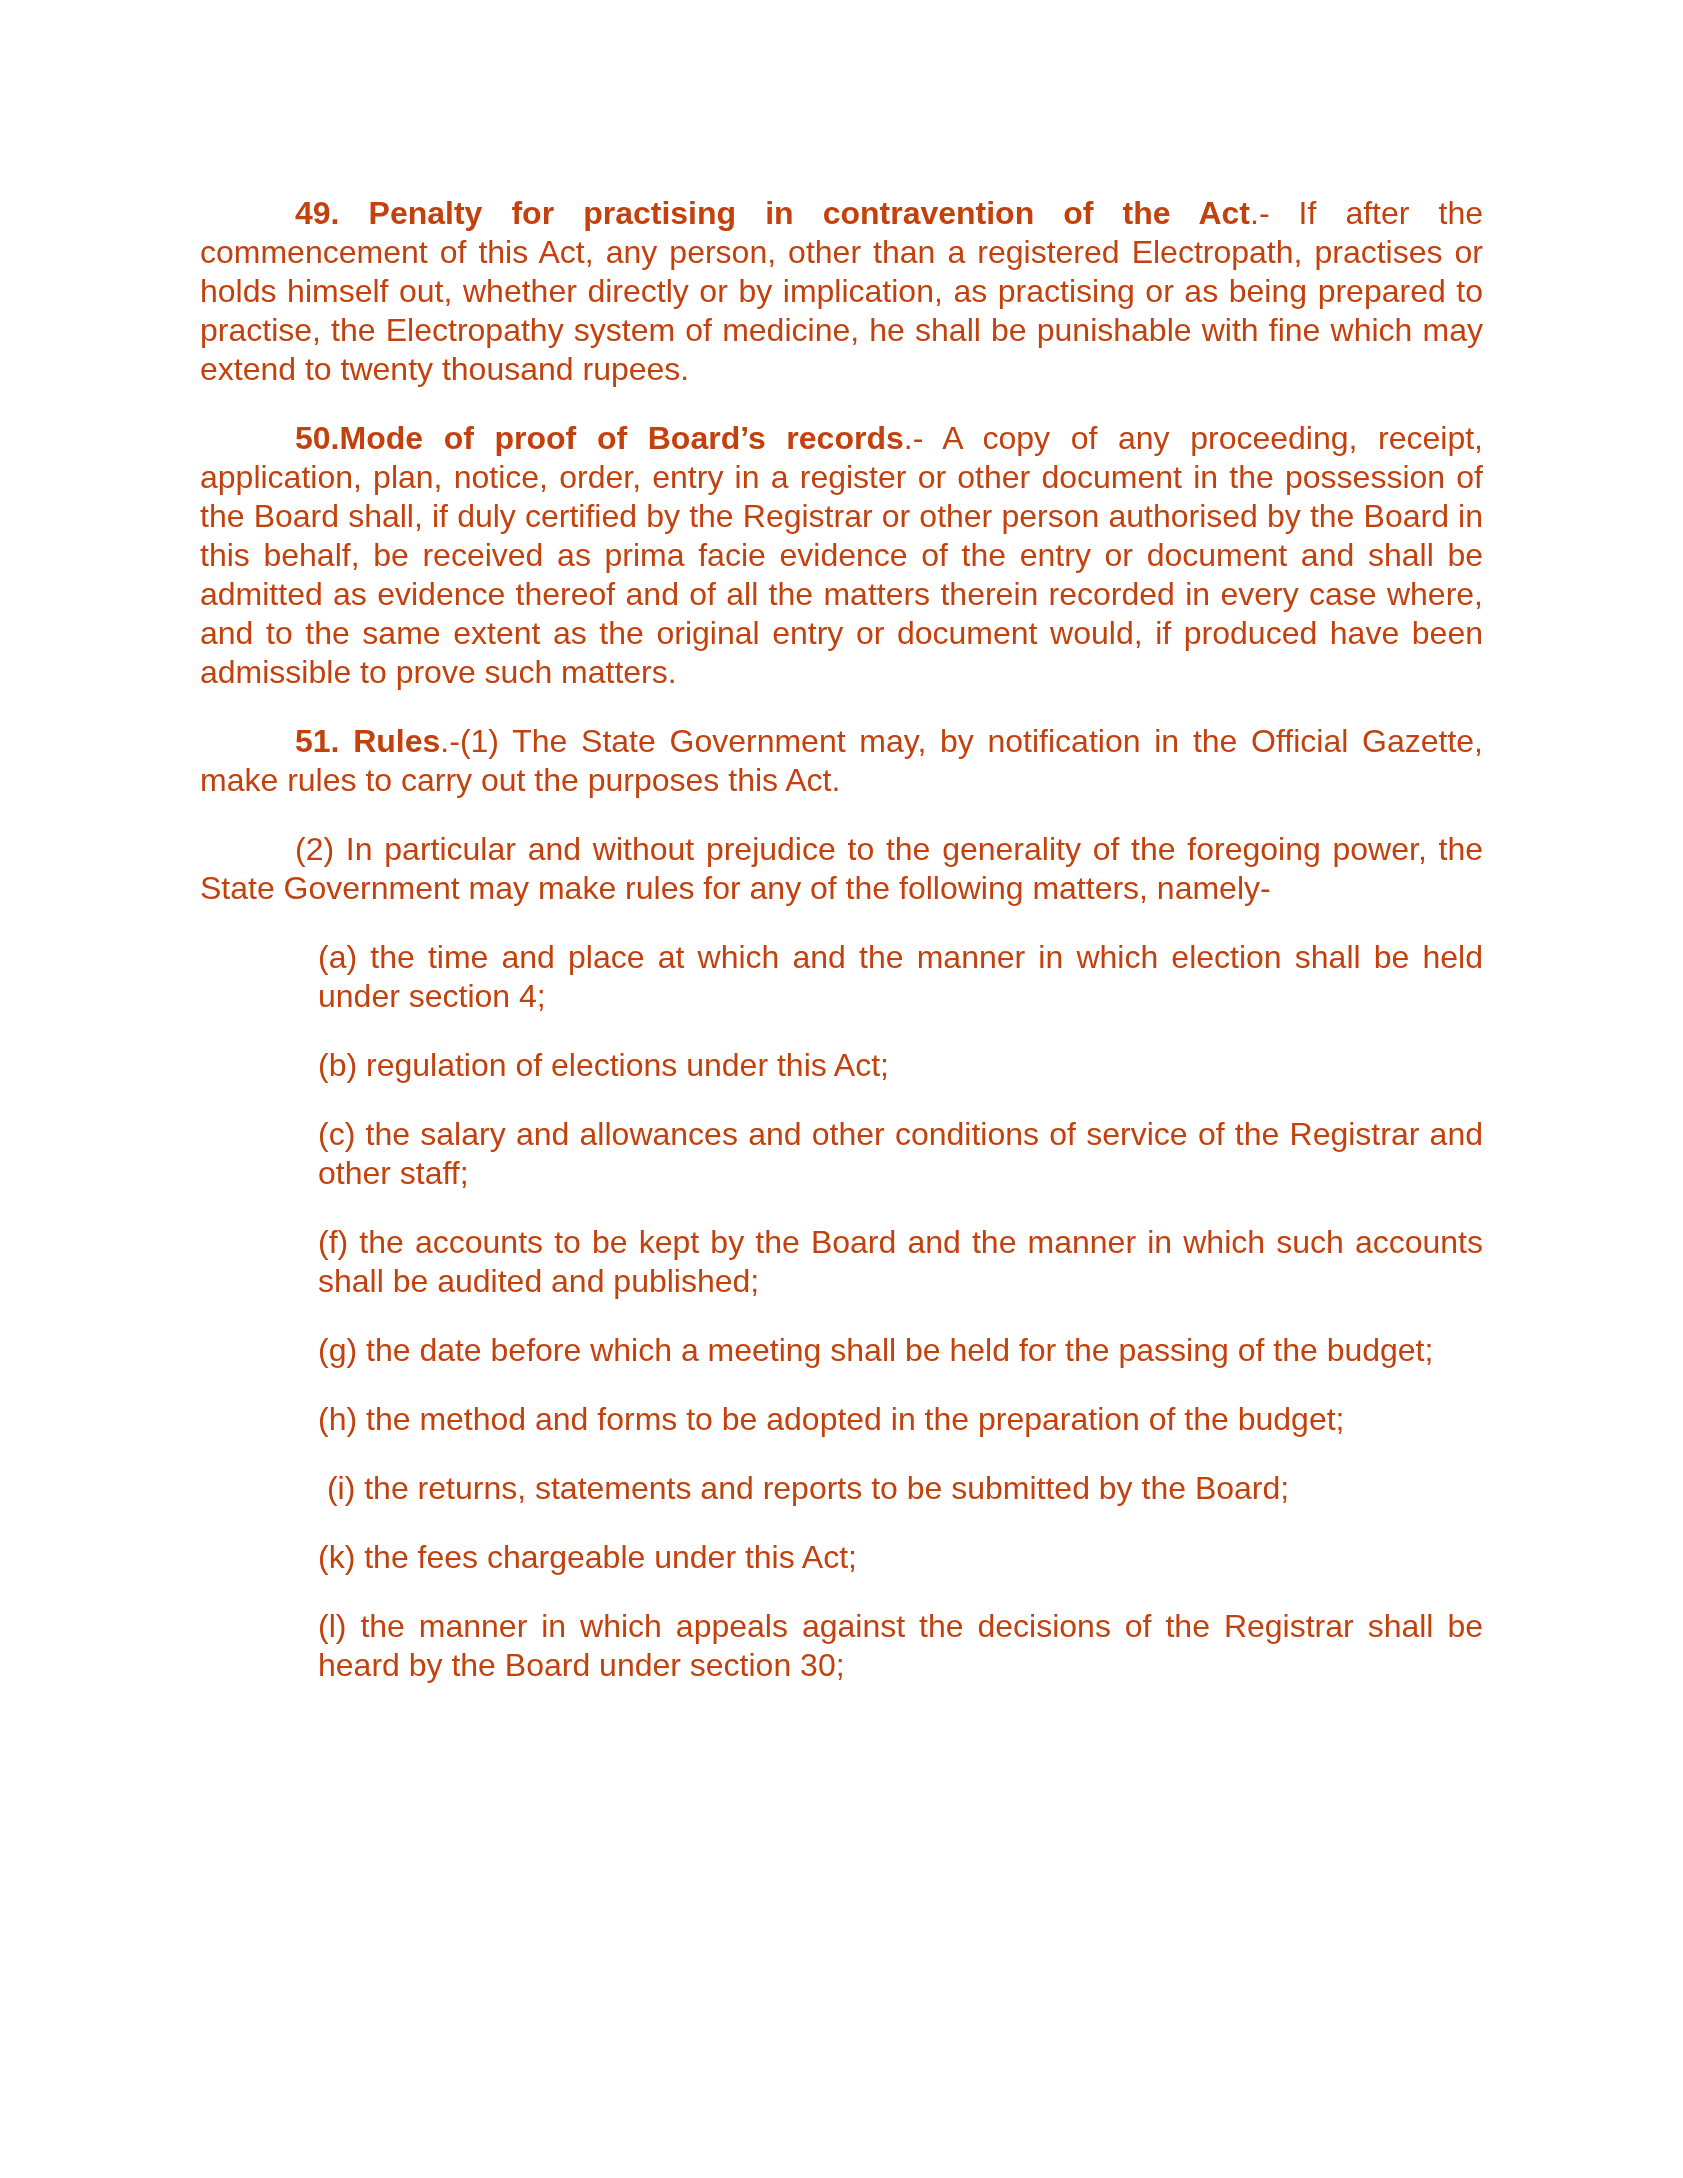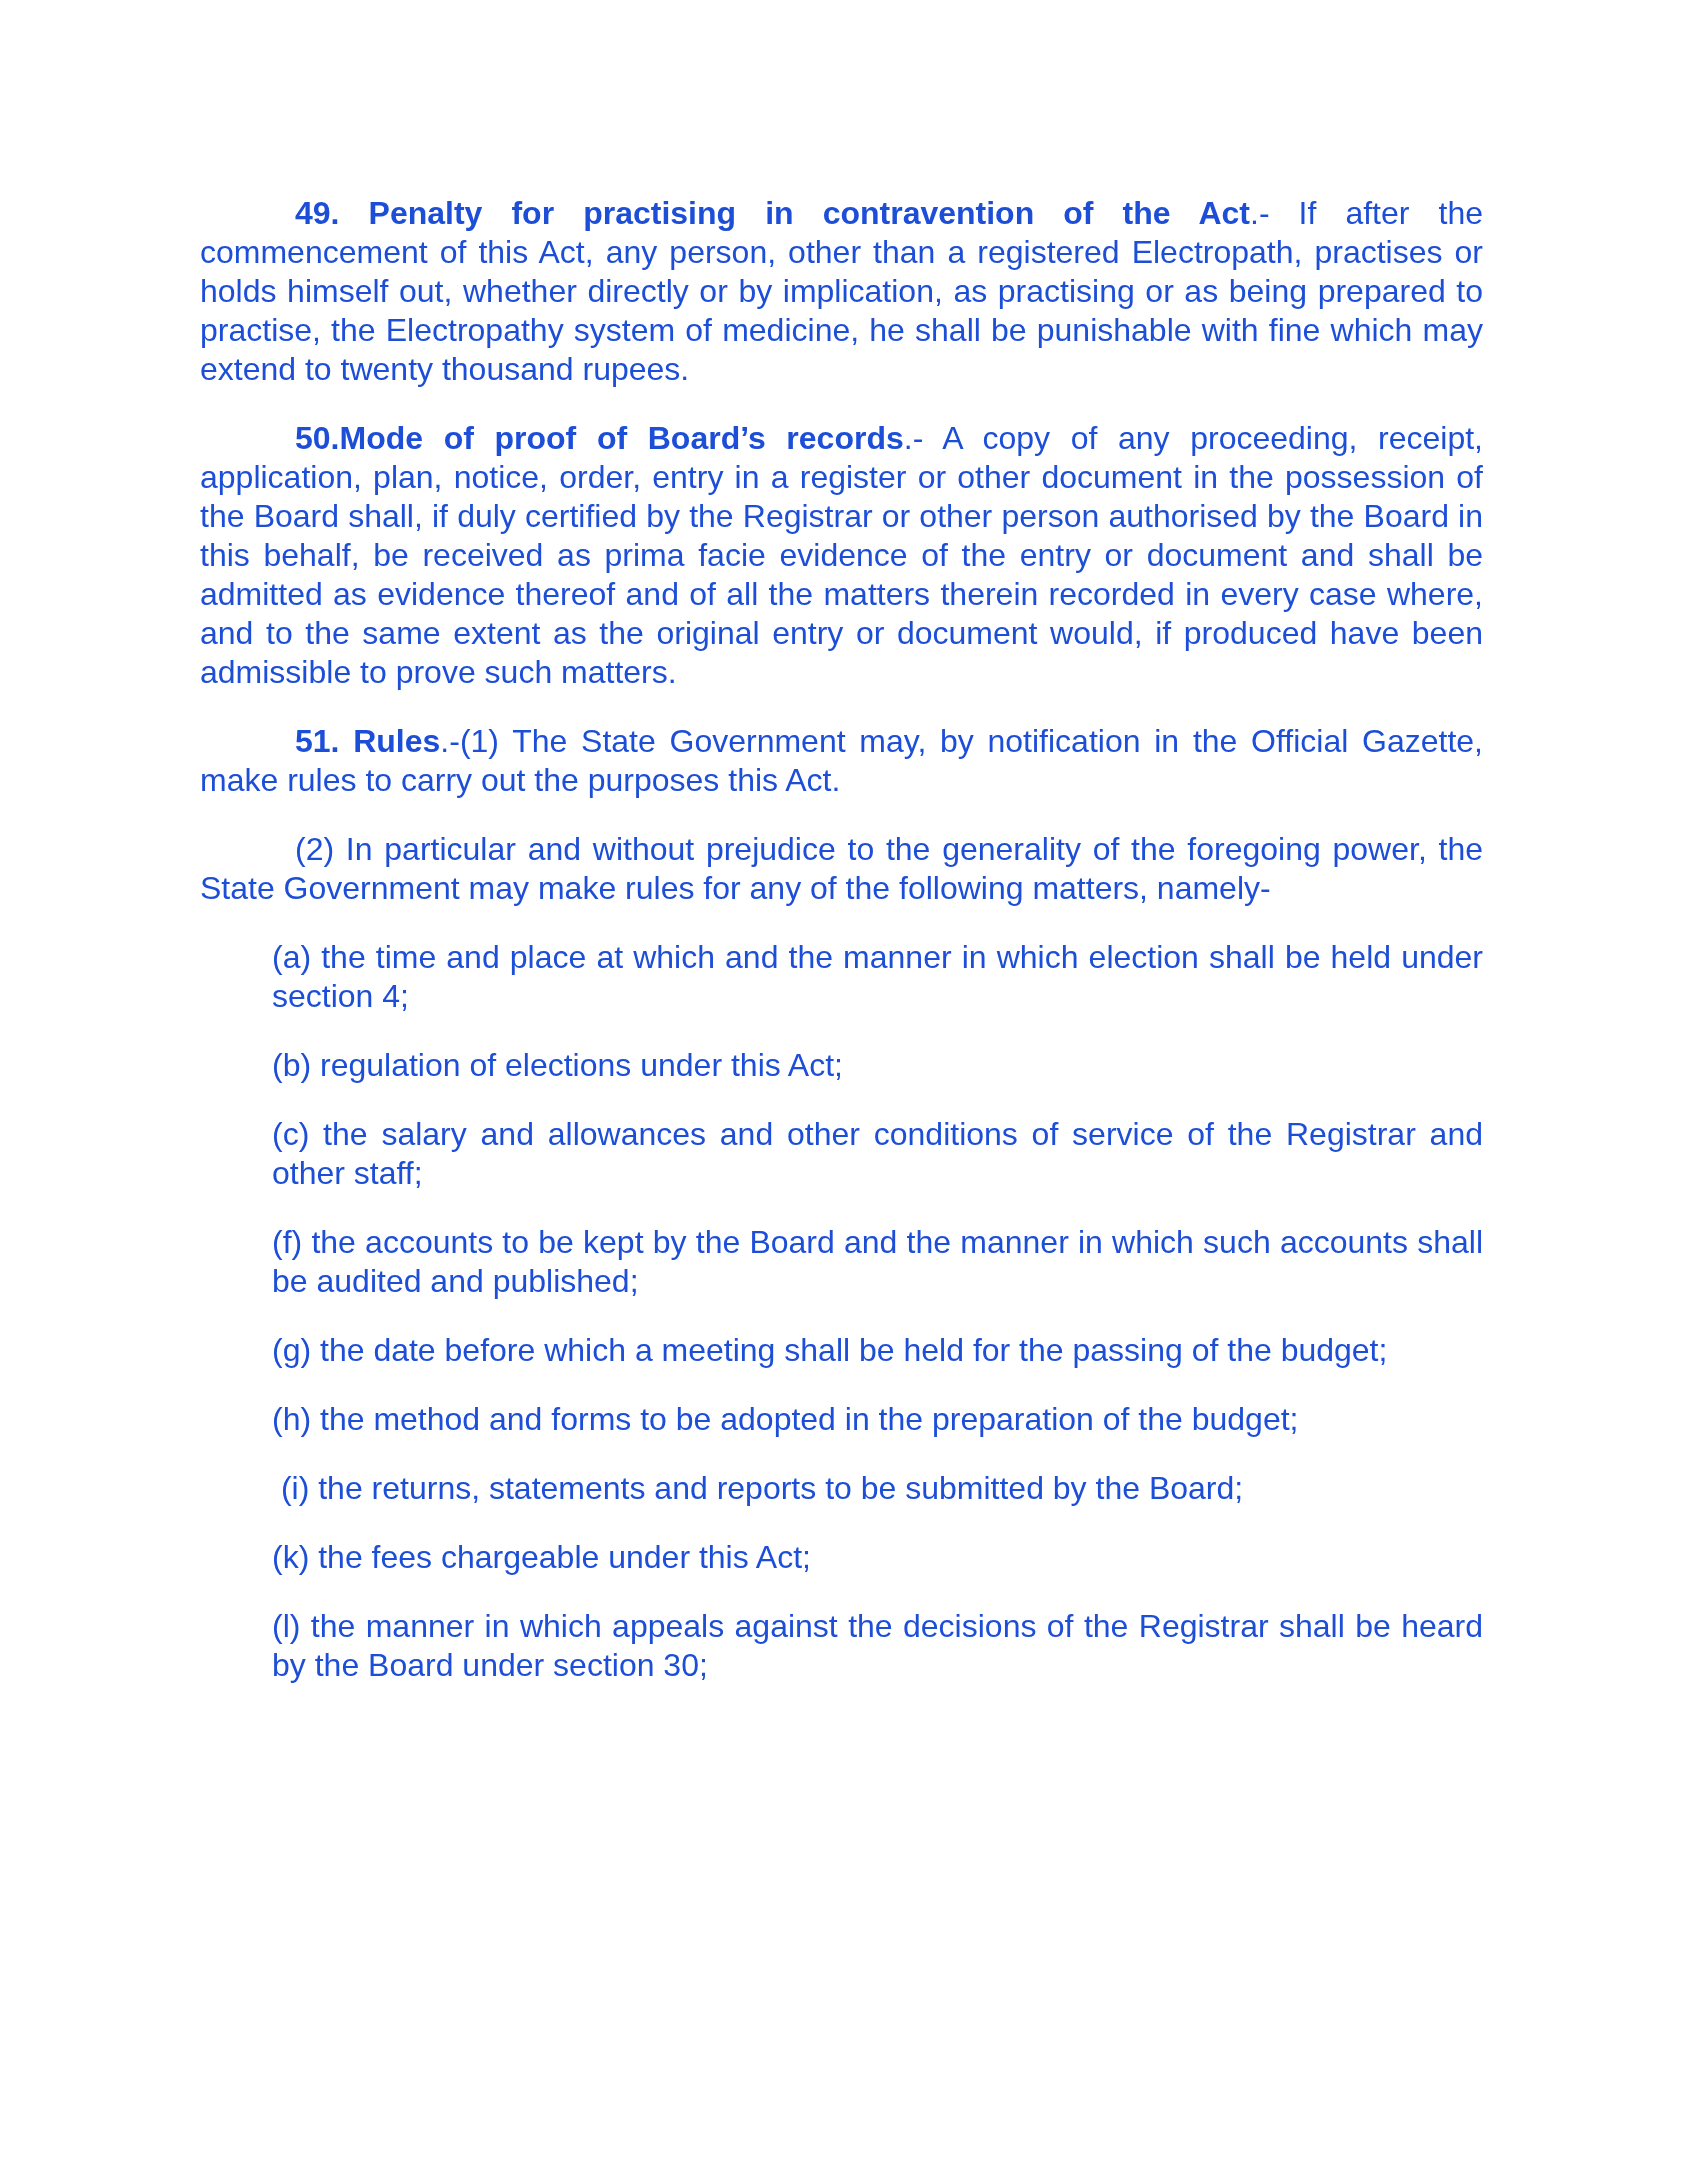--- a/index.html
+++ b/index.html
@@ -14,29 +14,29 @@
       overflow: hidden;
     }
     .doc {
       position: absolute;
       left: 200px;
       top: 194px;
       width: 1283px;
       font-family: "Liberation Sans", "DejaVu Sans", sans-serif;
       font-size: 32px;
       line-height: 39px;
-      color: #1d4ed8;
+      color: #c2410c;
       text-align: justify;
     }
     .para {
       margin: 0 0 30px 0;
       text-indent: 95px;
     }
     .item {
-      margin: 0 0 30px 72px;
+      margin: 0 0 30px 118px;
       text-indent: 0;
     }
     .h {
       font-weight: 700;
     }
   </style>
 </head>
 <body>
 
 <div class="doc">

